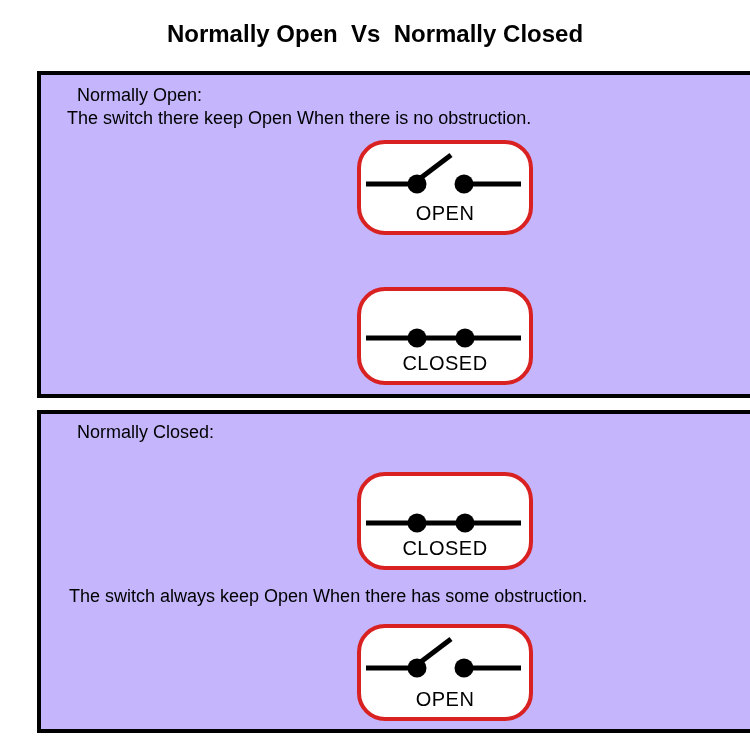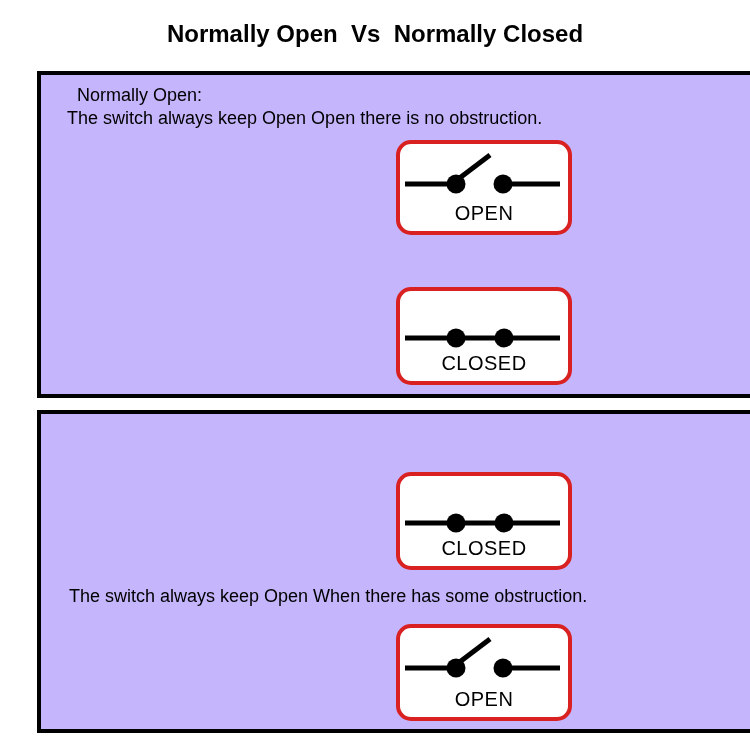--- a/index.html
+++ b/index.html
@@ -35,24 +35,23 @@
   .txt {
     position: absolute;
     font-size: 18px;
     line-height: 22px;
     white-space: pre;
   }
   .switch-card {
     position: absolute;
     width: 176px;
     border: 4px solid var(--accent-red, #d92121);
-    border-radius: 15px;
+    border-radius: 28px;
     box-sizing: border-box;
     background: #ffffff;
-    margin-left: 39px;
   }
   .card-open-1   { left: 316px; top: 65px;  height: 95px; }
   .card-closed-1 { left: 316px; top: 212px; height: 98px; }
   .card-closed-2 { left: 316px; top: 58px;  height: 98px; }
   .card-open-2   { left: 316px; top: 210px; height: 97px; }
   .switch-svg {
     position: absolute;
     top: 0;
     left: 0;
     width: 168px;
@@ -73,21 +72,21 @@
 </style>
 </head>
 <body>
 
 <div class="page">
 
   <div class="title">Normally Open  Vs  Normally Closed</div>
 
   <div class="panel panel-1">
     <div class="txt" style="left:36px; top:9px;">Normally Open:</div>
-    <div class="txt" style="left:26px; top:32px;">The switch always keep Open Open there is no obstruction.</div>
+    <div class="txt" style="left:26px; top:32px;">The switch there keep Open When there is no obstruction.</div>
 
     <div class="switch-card card-open-1">
       <svg class="switch-svg" viewBox="0 0 168 60">
         <line x1="5" y1="40" x2="56" y2="40"></line>
         <circle cx="56" cy="40" r="9.5"></circle>
         <line x1="57" y1="36" x2="90" y2="11"></line>
         <circle cx="103" cy="40" r="9.5"></circle>
         <line x1="103" y1="40" x2="160" y2="40"></line>
       </svg>
       <div class="switch-label">OPEN</div>
@@ -98,20 +97,21 @@
       <svg class="switch-svg" viewBox="0 0 168 60">
         <line x1="5" y1="47" x2="160" y2="47"></line>
         <circle cx="56" cy="47" r="9.5"></circle>
         <circle cx="104" cy="47" r="9.5"></circle>
       </svg>
       <div class="switch-label">CLOSED</div>
     </div>
   </div>
 
   <div class="panel panel-2">
+    <div class="txt" style="left:36px; top:7px;">Normally Closed:</div>
 
     <div class="switch-card card-closed-2">
       <svg class="switch-svg" viewBox="0 0 168 60">
         <line x1="5" y1="47" x2="160" y2="47"></line>
         <circle cx="56" cy="47" r="9.5"></circle>
         <circle cx="104" cy="47" r="9.5"></circle>
       </svg>
       <div class="switch-label">CLOSED</div>
     </div>
 

